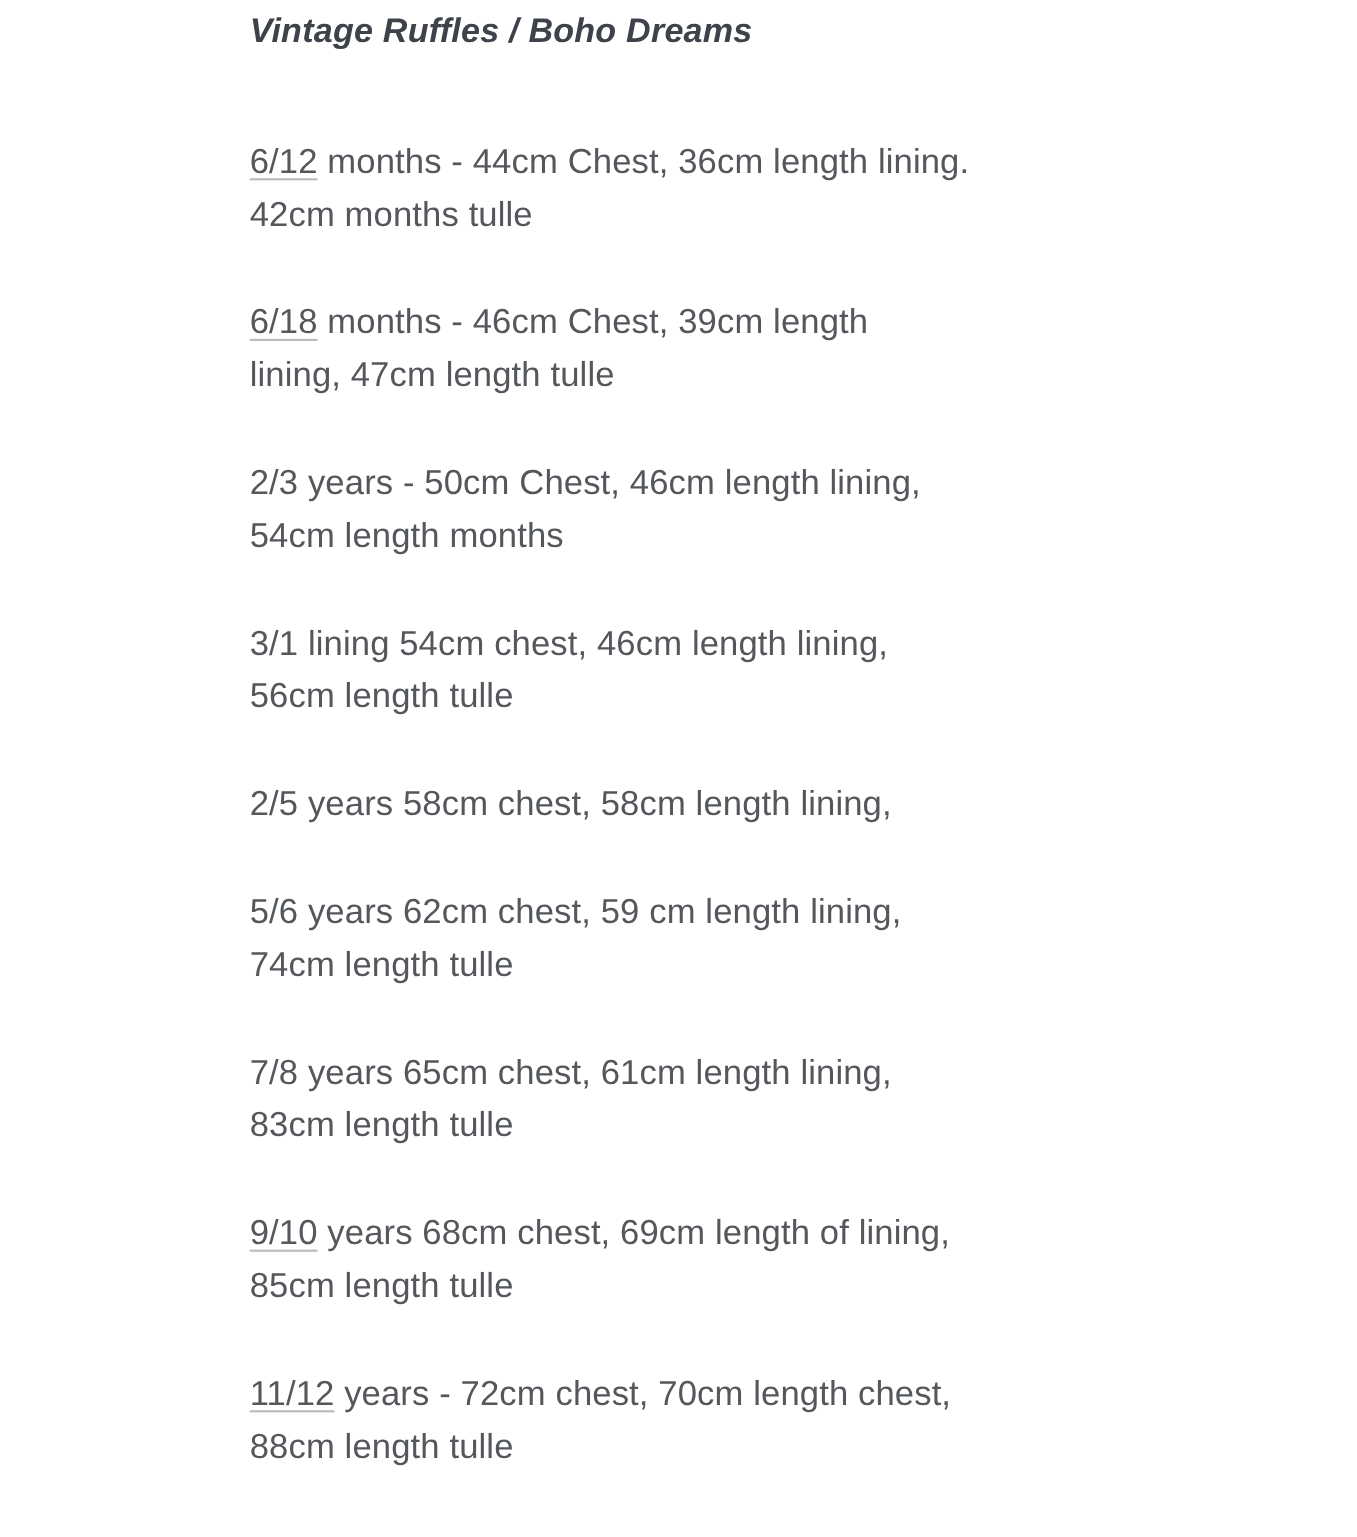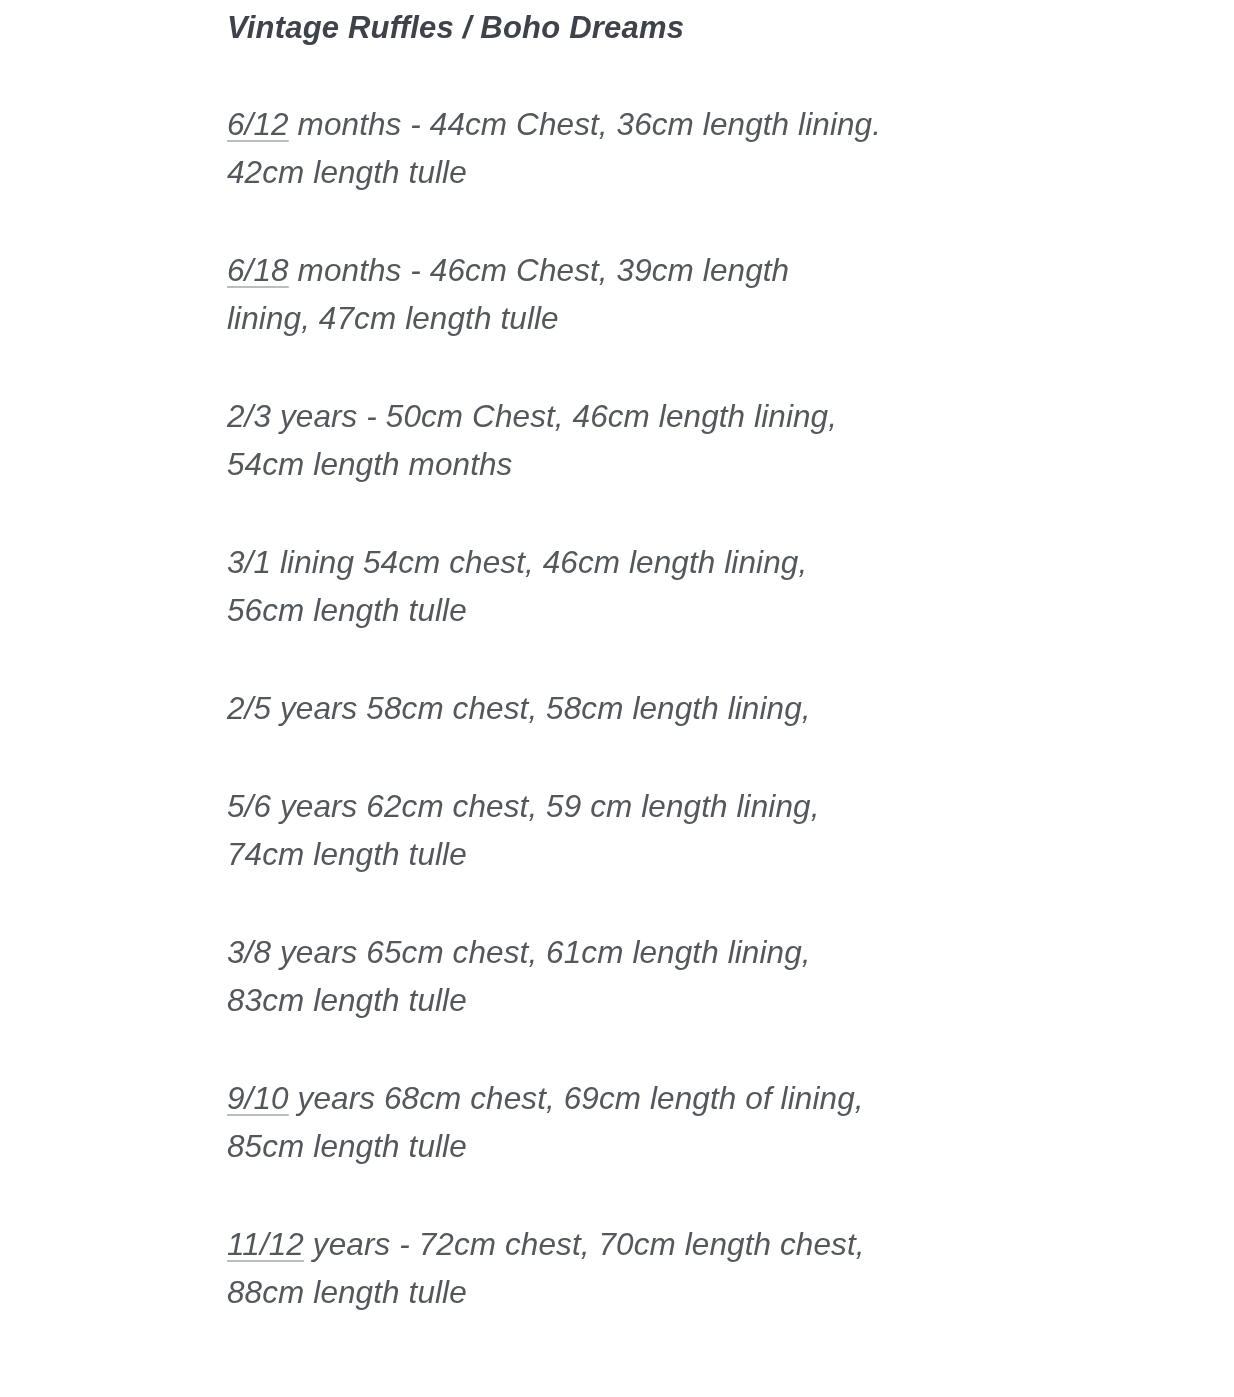--- a/index.html
+++ b/index.html
@@ -14,57 +14,56 @@
     box-sizing: border-box;
     padding: 7px 0 0 227px;
     width: 1000px;
   }
   .title {
     font-size: 31px;
     line-height: 42px;
     font-weight: bold;
     font-style: italic;
     color: #3d424b;
-    margin: 0 0 51px 0;
+    margin: 0 0 73px 0;
     letter-spacing: 0.2px;
   }
   .entry {
     font-size: 31.5px;
     line-height: 48px;
     color: #54585c;
     margin: 0 0 50px 0;
     letter-spacing: 0.1px;
-    font-style: italic;
   }
   .entry:last-child { margin-bottom: 0; }
   .size-label.underlined {
     text-decoration: underline;
     text-decoration-color: #bdbdbd;
     text-decoration-thickness: 2px;
     text-underline-offset: 5px;
   }
 </style>
 </head>
 <body>
 
 <div class="page">
 
   <h2 class="title">Vintage Ruffles / Boho Dreams</h2>
 
-  <p class="entry"><span class="size-label underlined">6/12</span><span> months - 44cm Chest, 36cm length lining.</span><br><span>42cm length tulle</span></p>
+  <p class="entry"><span class="size-label underlined">6/12</span><span> months - 44cm Chest, 36cm length lining.</span><br><span>42cm months tulle</span></p>
 
   <p class="entry"><span class="size-label underlined">6/18</span><span> months - 46cm Chest, 39cm length</span><br><span>lining, 47cm length tulle</span></p>
 
   <p class="entry"><span class="size-label">2/3</span><span> years - 50cm Chest, 46cm length lining,</span><br><span>54cm length months</span></p>
 
   <p class="entry"><span class="size-label">3/1</span><span> lining 54cm chest, 46cm length lining,</span><br><span>56cm length tulle</span></p>
 
   <p class="entry"><span class="size-label">2/5</span><span> years 58cm chest, 58cm length lining,</span><br></p>
 
   <p class="entry"><span class="size-label">5/6</span><span> years 62cm chest, 59 cm length lining,</span><br><span>74cm length tulle</span></p>
 
-  <p class="entry"><span class="size-label">3/8</span><span> years 65cm chest, 61cm length lining,</span><br><span>83cm length tulle</span></p>
+  <p class="entry"><span class="size-label">7/8</span><span> years 65cm chest, 61cm length lining,</span><br><span>83cm length tulle</span></p>
 
   <p class="entry"><span class="size-label underlined">9/10</span><span> years 68cm chest, 69cm length of lining,</span><br><span>85cm length tulle</span></p>
 
   <p class="entry"><span class="size-label underlined">11/12</span><span> years - 72cm chest, 70cm length chest,</span><br><span>88cm length tulle</span></p>
 
 </div>
 
 </body></html>

